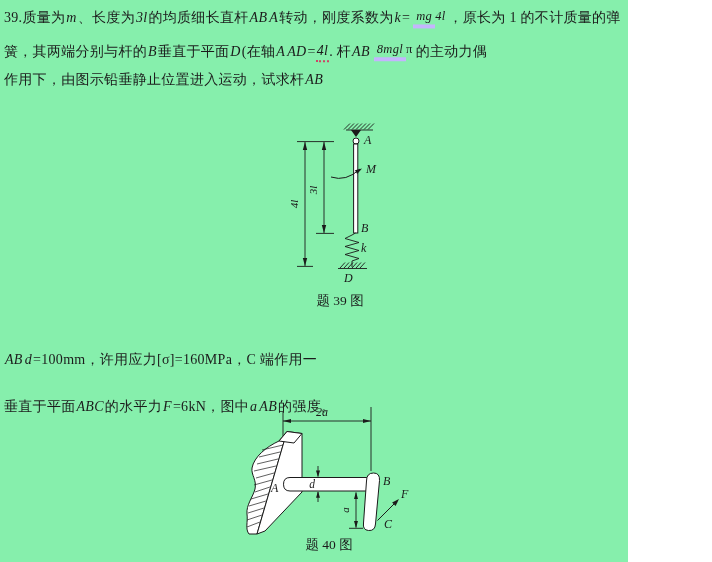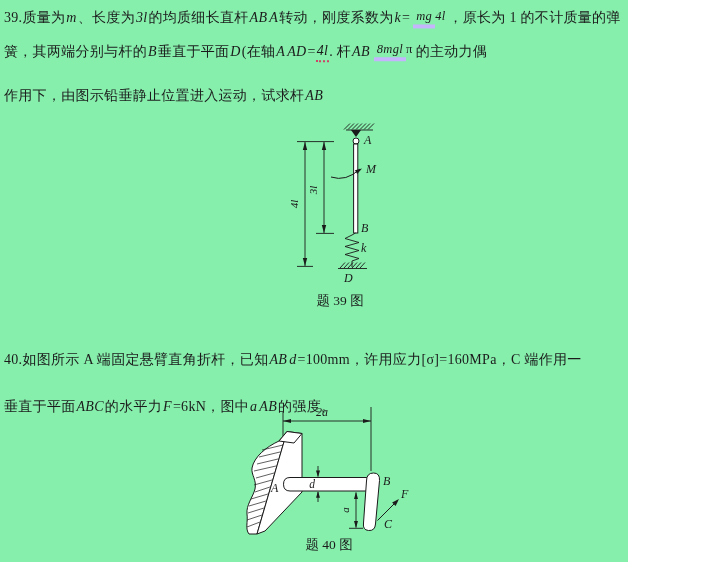--- a/index.html
+++ b/index.html
@@ -50,27 +50,26 @@
       <span>(在轴 </span>
       <span class="i">A</span>
       <span class="i">AD</span>
       <span>=</span>
       <span class="i u-red">4l</span>
       <span>.  杆 </span>
       <span class="i">AB</span>
       <span class="frac"><span class="num fi">8mgl</span><span class="den">π</span></span>
       <span> 的主动力偶</span>
     </div>
-  <div class="tline" style="top:96px">
+  <div class="tline" style="top:80px">
       <span>作用下，由图示铅垂静止位置进入运动，试求杆 </span>
       <span class="i">AB</span>
     </div>
 
   <div class="tline" style="top:360px">
-      <span>40.如图所示 A 端固定悬臂直角折杆，已知 </span>
       <span class="i">AB</span>
       <span class="i">d</span>
       <span>=100mm，许用应力[σ]=160MPa，C 端作用一</span>
     </div>
   <div class="tline" style="top:407px">
       <span>垂直于平面 </span>
       <span class="i">ABC</span>
       <span> 的水平力 </span>
       <span class="i">F</span>
       <span>=6kN，图中 </span>

